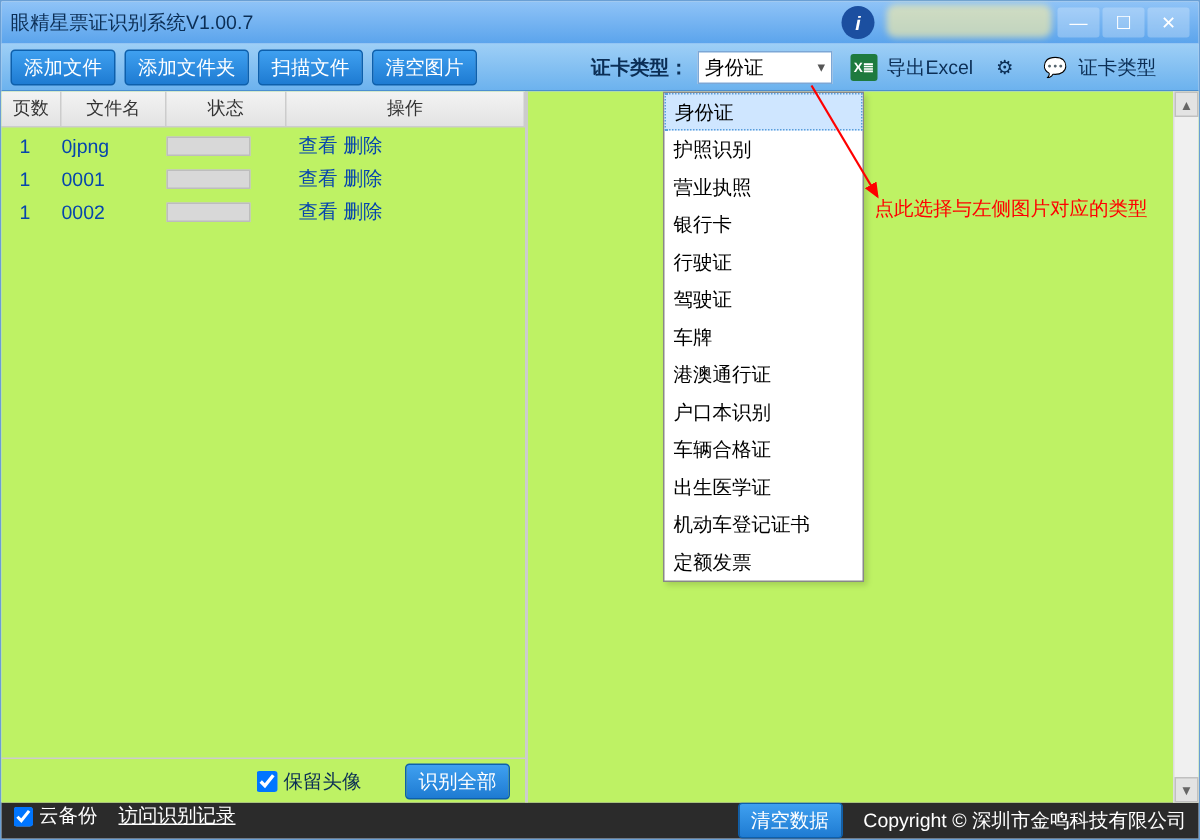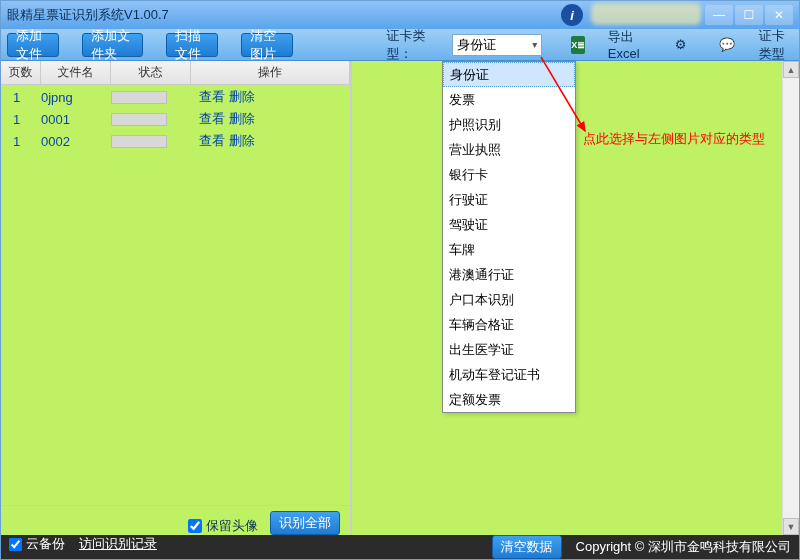--- a/index.html
+++ b/index.html
@@ -4,23 +4,23 @@
 <style>
   * { box-sizing: border-box; margin: 0; padding: 0; font-family: "Microsoft YaHei", Arial, sans-serif; font-size: 13px; }
   body { background: #f0f0f0; }
   .window { width: 800px; height: 560px; background: #fff; border: 1px solid #6a9fd4; display: flex; flex-direction: column; }
   .titlebar { height: 28px; background: linear-gradient(#8fc3f7, #5ba4ec); display: flex; align-items: center; padding: 0 6px; color: #0b2e55; position: relative; }
   .titlebar .title { font-size: 13px; }
   .titlebar .blur { position: absolute; left: 590px; top: 2px; width: 110px; height: 22px; background: rgba(255,240,160,0.6); border-radius: 6px; filter: blur(2px); }
   .titlebar .info-icon { position: absolute; left: 560px; top: 3px; width: 22px; height: 22px; border-radius: 50%; background: #1b4fa0; color: #fff; display: flex; align-items: center; justify-content: center; font-weight: bold; font-style: italic; }
   .window-controls { margin-left: auto; display: flex; gap: 2px; }
   .win-btn { width: 28px; height: 20px; background: rgba(255,255,255,0.25); color: #fff; display: flex; align-items: center; justify-content: center; font-size: 12px; cursor: pointer; border-radius: 2px; }
-  .toolbar { height: 32px; background: linear-gradient(#9ecff6, #6cb2ee); display: flex; align-items: center; padding: 0 6px; gap: 23px; border-bottom: 1px solid #4b8fd0; }
+  .toolbar { height: 32px; background: linear-gradient(#9ecff6, #6cb2ee); display: flex; align-items: center; padding: 0 6px; gap: 6px; border-bottom: 1px solid #4b8fd0; }
   .btn-blue { background: linear-gradient(#3fa0f0, #1e7bd2); color: #fff; border: 1px solid #0d5fab; border-radius: 3px; padding: 2px 8px; height: 24px; font-size: 13px; cursor: pointer; display: flex; align-items: center; }
-  .toolbar .label { margin-left: 70px; color: #0b2e55; }
+  .toolbar .label { margin-left: 70px; color: #0b2e55; font-weight: bold; }
   .combo { position: relative; }
   .combo-box { width: 90px; height: 22px; background: #fff; border: 1px solid #7ca7d6; display: flex; align-items: center; padding: 0 4px; cursor: pointer; }
   .combo-box .arrow { margin-left: auto; font-size: 10px; color: #555; }
   .excel-icon { width: 18px; height: 18px; background: #1e7a3e; color: #fff; font-size: 9px; font-weight: bold; display: flex; align-items: center; justify-content: center; border-radius: 2px; margin-left: 6px; }
   .link-dark { color: #0b2e55; cursor: pointer; margin-left: 0; }
   .gear { width: 18px; height: 18px; margin-left: 6px; display: flex; align-items: center; justify-content: center; color: #0b2e55; cursor: pointer; }
   .chat-icon { width: 18px; height: 18px; margin-left: 10px; display: flex; align-items: center; justify-content: center; color: #0b2e55; }
   .content { flex: 1; display: flex; position: relative; background: #bef264; }
   .left-pane { width: 351px; border-right: 2px solid #ccc; display: flex; flex-direction: column; }
   .grid-header { height: 24px; background: linear-gradient(#f3f3f3,#e3e3e3); border-bottom: 1px solid #ccc; display: flex; }
@@ -31,21 +31,21 @@
   .col-op { flex: 1; }
   .grid-body { flex: 1; overflow: auto; }
   .row { display: flex; height: 22px; align-items: center; padding-top: 2px; }
   .row .cell { display: flex; align-items: center; }
   .cell-page { width: 40px; padding-left: 12px; color: #0645ad; }
   .cell-name { width: 70px; color: #0645ad; }
   .cell-status { width: 80px; }
   .status-bar { width: 56px; height: 13px; background: #d8d8d8; border: 1px solid #bdbdbd; }
   .cell-op { flex: 1; display: flex; gap: 4px; padding-left: 8px; }
   .alink { color: #0645ad; cursor: pointer; text-decoration: none; }
-  .left-bottom { height: 30px; border-top: 1px solid #ccc; display: flex; align-items: flex-end; justify-content: flex-end; gap: 12px; padding: 0 10px; }
+  .left-bottom { height: 30px; border-top: 1px solid #ccc; display: flex; align-items: center; justify-content: flex-end; gap: 29px; padding: 0 10px; }
   .chk { display: flex; align-items: center; gap: 4px; color: #0b2e55; cursor: pointer; }
   .chk input { width: 14px; height: 14px; }
   .right-pane { flex: 1; position: relative; }
   .dropdown { position: absolute; left: 90px; top: 0; width: 134px; background: #fff; border: 1px solid #888; box-shadow: 2px 2px 4px rgba(0,0,0,0.15); z-index: 5; }
   .dropdown .item { height: 25px; padding: 0 6px; display: flex; align-items: center; cursor: pointer; }
   .dropdown .item.sel { background: #cfe6ff; border: 1px dotted #5a9edc; }
   .annotation { position: absolute; left: 231px; top: 69px; color: #ff0000; font-size: 13px; z-index: 4; }
   .arrow-svg { position: absolute; left: 185px; top: -8px; z-index: 6; pointer-events: none; }
   .right-scroll { position: absolute; right: 0; top: 0; width: 17px; bottom: 0; background: #f0f0f0; border-left: 1px solid #ddd; }
   .right-scroll .sbtn { height: 17px; background: #e3e3e3; border: 1px solid #c0c0c0; display: flex; align-items: center; justify-content: center; font-size: 9px; color: #666; cursor: pointer; }
@@ -146,21 +146,20 @@
       <svg class="arrow-svg" width="60" height="90">
         <defs>
             <marker id="ah" markerWidth="8" markerHeight="8" refX="6" refY="3" orient="auto">
               <path d="M0,0 L7,3 L0,6 Z" fill="#ff0000"></path>
             </marker>
           </defs>
         <line x1="4" y1="4" x2="48" y2="78" stroke="#ff0000" stroke-width="1.5" marker-end="url(#ah)"></line>
       </svg>
       <div class="dropdown" id="dropdown">
           <div class="item sel">身份证</div>
-          <div class="item">发票</div>
           <div class="item">护照识别</div>
           <div class="item">营业执照</div>
           <div class="item">银行卡</div>
           <div class="item">行驶证</div>
           <div class="item">驾驶证</div>
           <div class="item">车牌</div>
           <div class="item">港澳通行证</div>
           <div class="item">户口本识别</div>
           <div class="item">车辆合格证</div>
           <div class="item">出生医学证</div>

